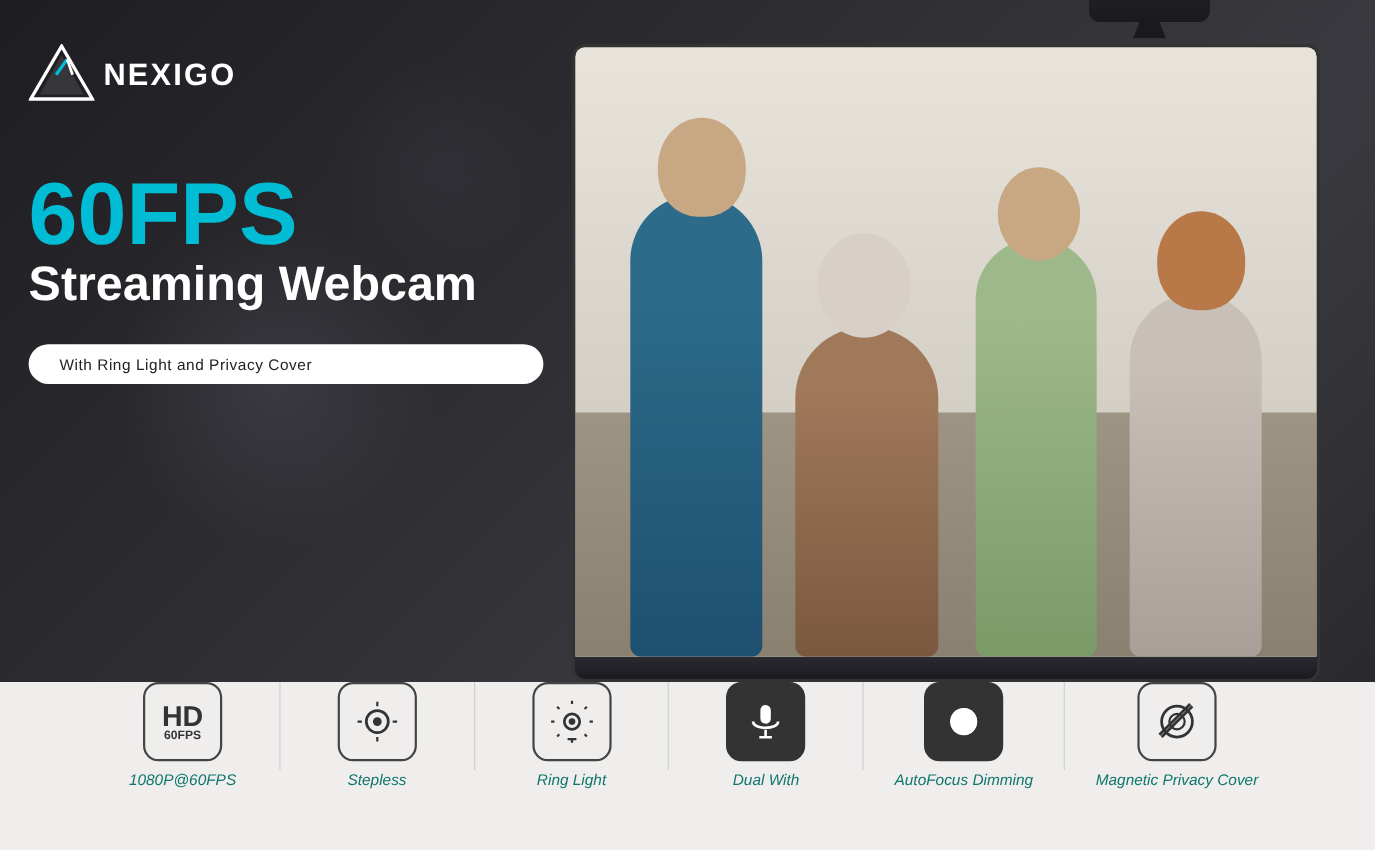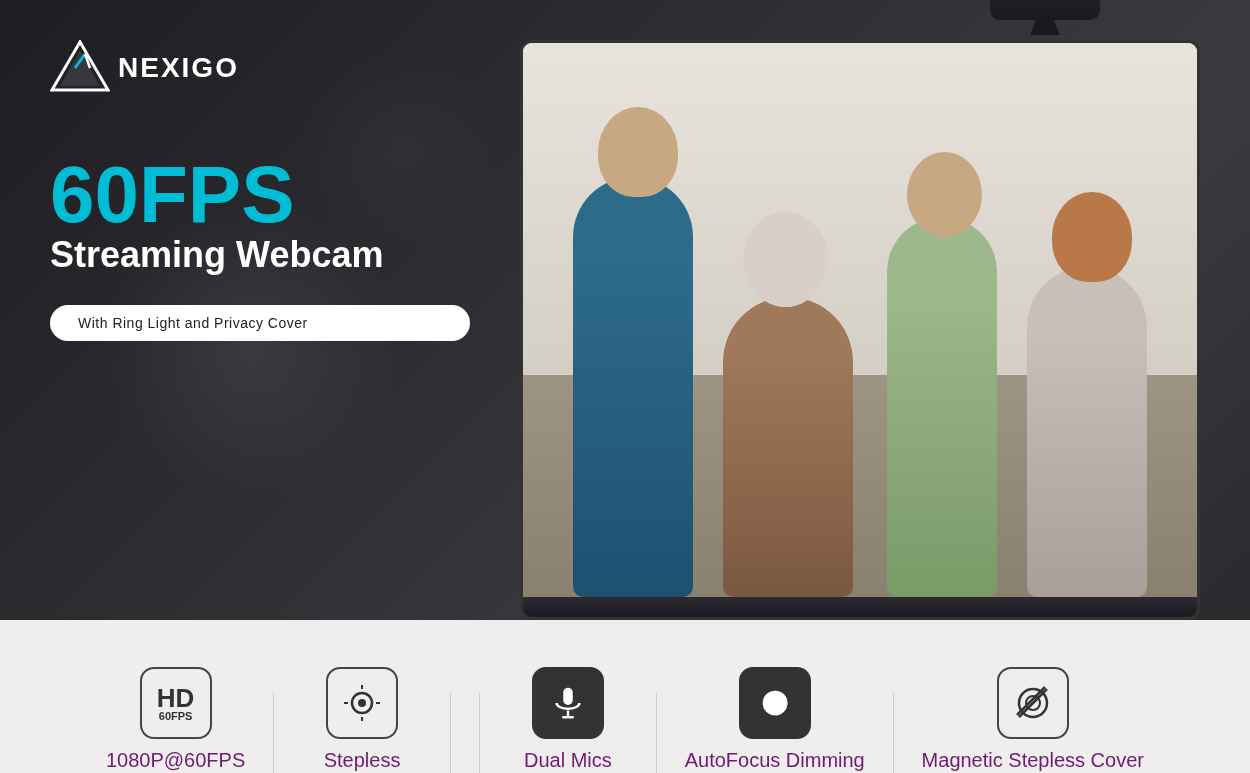--- a/index.html
+++ b/index.html
@@ -45,21 +45,21 @@
       height: 200px;
       background: radial-gradient(circle, rgba(60,60,70,0.3) 0%, transparent 70%);
       top: 50px;
       left: 300px;
       border-radius: 50%;
     }
 
     
     .left-panel {
       width: 520px;
-      padding: 40px 50px;
+      padding: 40px 26px;
       display: flex;
       flex-direction: column;
       justify-content: flex-start;
       position: relative;
       z-index: 2;
     }
 
     .logo-area {
       display: flex;
       align-items: center;
@@ -81,21 +81,21 @@
 
     .headline-fps {
       font-size: 80px;
       font-weight: 900;
       color: #00bcd4;
       line-height: 1;
       margin-bottom: 0;
     }
 
     .headline-sub {
-      font-size: 36px;
+      font-size: 44px;
       font-weight: 700;
       color: white;
       line-height: 1.1;
       margin-bottom: 30px;
     }
 
     .tagline-pill {
       display: inline-block;
       background: white;
       border-radius: 30px;
@@ -283,21 +283,21 @@
       display: flex;
       align-items: center;
       justify-content: center;
     }
 
     
     .bottom-bar {
       height: 153px;
       background: #f0eeec;
       display: flex;
-      align-items: flex-end;
+      align-items: flex-start;
       justify-content: space-around;
       padding: 0 92px;
     }
 
     .feature-item {
       display: flex;
       flex-direction: column;
       align-items: center;
       gap: 8px;
       min-width: 120px;
@@ -313,25 +313,26 @@
       justify-content: center;
       background: transparent;
     }
 
     .feature-icon-box.filled {
       background: #333;
       border-color: #333;
     }
 
     .feature-label {
-      font-size: 20px;
-      color: #701a75;
+      font-size: 14px;
+      color: #0f766e;
       font-weight: 500;
       text-align: center;
       line-height: 1.3;
+      font-style: italic;
     }
 
     
     .hd-icon {
       display: flex;
       flex-direction: column;
       align-items: center;
       line-height: 1;
     }
     .hd-text {
@@ -452,33 +453,54 @@
           <line x1="20" y1="38" x2="20" y2="34" stroke="#333" stroke-width="2"></line>
           <line x1="6" y1="20" x2="2" y2="20" stroke="#333" stroke-width="2"></line>
           <line x1="38" y1="20" x2="34" y2="20" stroke="#333" stroke-width="2"></line>
         </svg>
       </div>
       <span class="feature-label">Stepless</span>
     </div>
 
     <div class="divider"></div>
 
+    <div class="feature-item">
+      <div class="feature-icon-box">
+        <svg class="icon-svg" viewBox="0 0 40 40" fill="none">
+          <circle cx="20" cy="20" r="7" stroke="#333" stroke-width="2.5"></circle>
+          <circle cx="20" cy="20" r="3" fill="#333"></circle>
+
+          <line x1="20" y1="4" x2="20" y2="1" stroke="#333" stroke-width="2"></line>
+          <line x1="20" y1="39" x2="20" y2="36" stroke="#333" stroke-width="2"></line>
+          <line x1="4" y1="20" x2="1" y2="20" stroke="#333" stroke-width="2"></line>
+          <line x1="39" y1="20" x2="36" y2="20" stroke="#333" stroke-width="2"></line>
+          <line x1="8.5" y1="8.5" x2="6.5" y2="6.5" stroke="#333" stroke-width="2"></line>
+          <line x1="33.5" y1="33.5" x2="31.5" y2="31.5" stroke="#333" stroke-width="2"></line>
+          <line x1="31.5" y1="8.5" x2="33.5" y2="6.5" stroke="#333" stroke-width="2"></line>
+          <line x1="6.5" y1="33.5" x2="8.5" y2="31.5" stroke="#333" stroke-width="2"></line>
+
+          <line x1="16" y1="36" x2="24" y2="36" stroke="#333" stroke-width="2"></line>
+          <line x1="20" y1="36" x2="20" y2="39" stroke="#333" stroke-width="2"></line>
+        </svg>
+      </div>
+      <span class="feature-label">Ring Light</span>
+    </div>
 
     <div class="divider"></div>
 
     <div class="feature-item">
       <div class="feature-icon-box filled">
         <svg class="icon-svg-white" viewBox="0 0 40 40" fill="none">
           <rect x="15" y="4" width="10" height="18" rx="5" fill="white"></rect>
           <path d="M8 20 C8 28 32 28 32 20" stroke="white" stroke-width="2.5" fill="none"></path>
           <line x1="20" y1="28" x2="20" y2="35" stroke="white" stroke-width="2.5"></line>
           <line x1="14" y1="35" x2="26" y2="35" stroke="white" stroke-width="2.5"></line>
         </svg>
       </div>
-      <span class="feature-label">Dual Mics</span>
+      <span class="feature-label">Dual With</span>
     </div>
 
     <div class="divider"></div>
 
     <div class="feature-item">
       <div class="feature-icon-box filled">
         <svg class="icon-svg-white" viewBox="0 0 40 40">
           <circle cx="20" cy="20" r="13" fill="white"></circle>
 
           <path d="M20 7 A13 13 0 0 1 20 33 Z" fill="#888"></path>
@@ -491,17 +513,17 @@
 
     <div class="feature-item">
       <div class="feature-icon-box">
         <svg class="icon-svg" viewBox="0 0 40 40" fill="none">
           <circle cx="20" cy="20" r="14" stroke="#333" stroke-width="2.5"></circle>
           <circle cx="20" cy="20" r="7" stroke="#333" stroke-width="2"></circle>
           <line x1="6" y1="34" x2="34" y2="6" stroke="#333" stroke-width="2.5"></line>
           <line x1="4" y1="32" x2="32" y2="4" stroke="#333" stroke-width="2.5"></line>
         </svg>
       </div>
-      <span class="feature-label">Magnetic Stepless Cover</span>
+      <span class="feature-label">Magnetic Privacy Cover</span>
     </div>
 
   </div>
 </div>
 
 </body></html>

